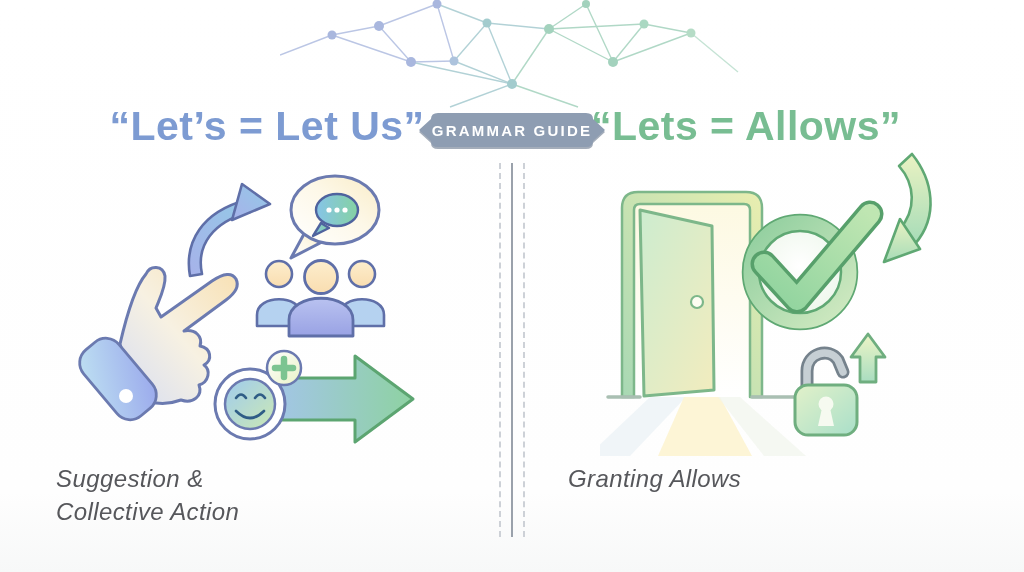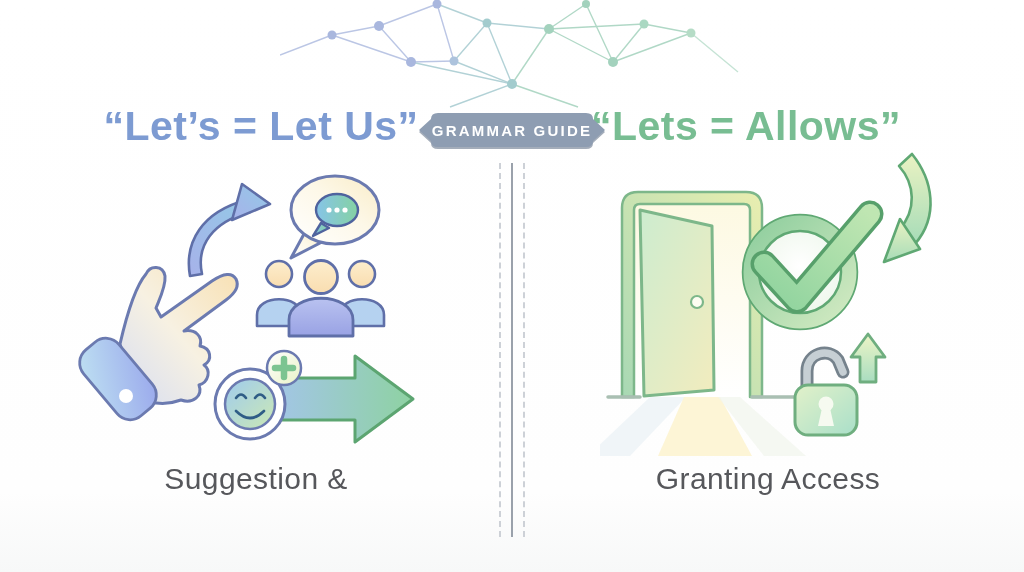--- a/index.html
+++ b/index.html
@@ -5,38 +5,38 @@
   html,body{margin:0;padding:0;background:#e9e9e9;}
   .stage{
     position:relative;width:1024px;height:572px;margin:0 auto;
     background:linear-gradient(180deg,#ffffff 0%,#fefefe 86%,#f7f8f8 100%);
     overflow:hidden;
     font-family:"Liberation Sans","DejaVu Sans",sans-serif;
   }
   
   .heading{position:absolute;top:103px;width:400px;text-align:center;
     font-size:41px;font-weight:700;letter-spacing:.5px;white-space:nowrap;}
-  .heading.left{left:61px;color:#7d9bd2;}
+  .heading.left{left:67px;color:#7d9bd2;}
   .heading.right{left:546px;color:#78bd92;}
   
   .badge-wrap{position:absolute;left:417px;top:110px;width:190px;height:44px;}
   .badge-wrap svg{overflow:visible;}
   .badge-shape{fill:#8e9db2;filter:drop-shadow(0 2.5px 0 rgba(104,118,140,.6));}
   .badge-label{fill:#ffffff;font-size:15px;font-weight:700;letter-spacing:2.2px;
     font-family:"Liberation Sans","DejaVu Sans",sans-serif;}
   
   .divider{position:absolute;left:499px;top:163px;width:26px;height:374px;}
   .divider .dash{position:absolute;top:0;bottom:0;width:0;
     border-left:2px dashed #cdd1d7;}
   .divider .dash.l{left:0;} .divider .dash.r{right:0;}
   .divider .solid{position:absolute;left:12px;top:0;bottom:0;width:2px;
     background:#9aa1ab;}
   
-  .caption{position:absolute;top:462px;width:400px;text-align:center;
-    font-size:30px;line-height:33px;color:#56575b;letter-spacing:.4px;}
+  .caption{position:absolute;top:462px;width:400px;
+    font-size:24px;line-height:33px;color:#56575b;letter-spacing:.4px;font-style:italic;}
   .caption.left{left:56px;}
   .caption.right{left:568px;}
   .illu{position:absolute;}
   .illu.left{left:60px;top:168px;}
   .illu.right{left:600px;top:150px;}
   .net{position:absolute;left:280px;top:0;}
 </style>
 </head>
 <body>
 
@@ -281,18 +281,19 @@
       <path d="M222,258 L230,258 L234,276 L218,276 Z" fill="#f6faf0"></path>
     </g>
 
     <g>
       <path d="M268,184 L285,207 L276,207 L276,232 L260,232 L260,207 L251,207 Z" fill="url(#upArrowGrad)" stroke="#6fae7f" stroke-width="2.8" stroke-linejoin="round"></path>
     </g>
   </svg>
 
   <div class="caption left">
     <div>Suggestion &amp;</div>
+    <div>Collective Action</div>
   </div>
   <div class="caption right">
-    <div>Granting Access</div>
+    <div>Granting Allows</div>
   </div>
 
 </div>
 
 </body></html>

